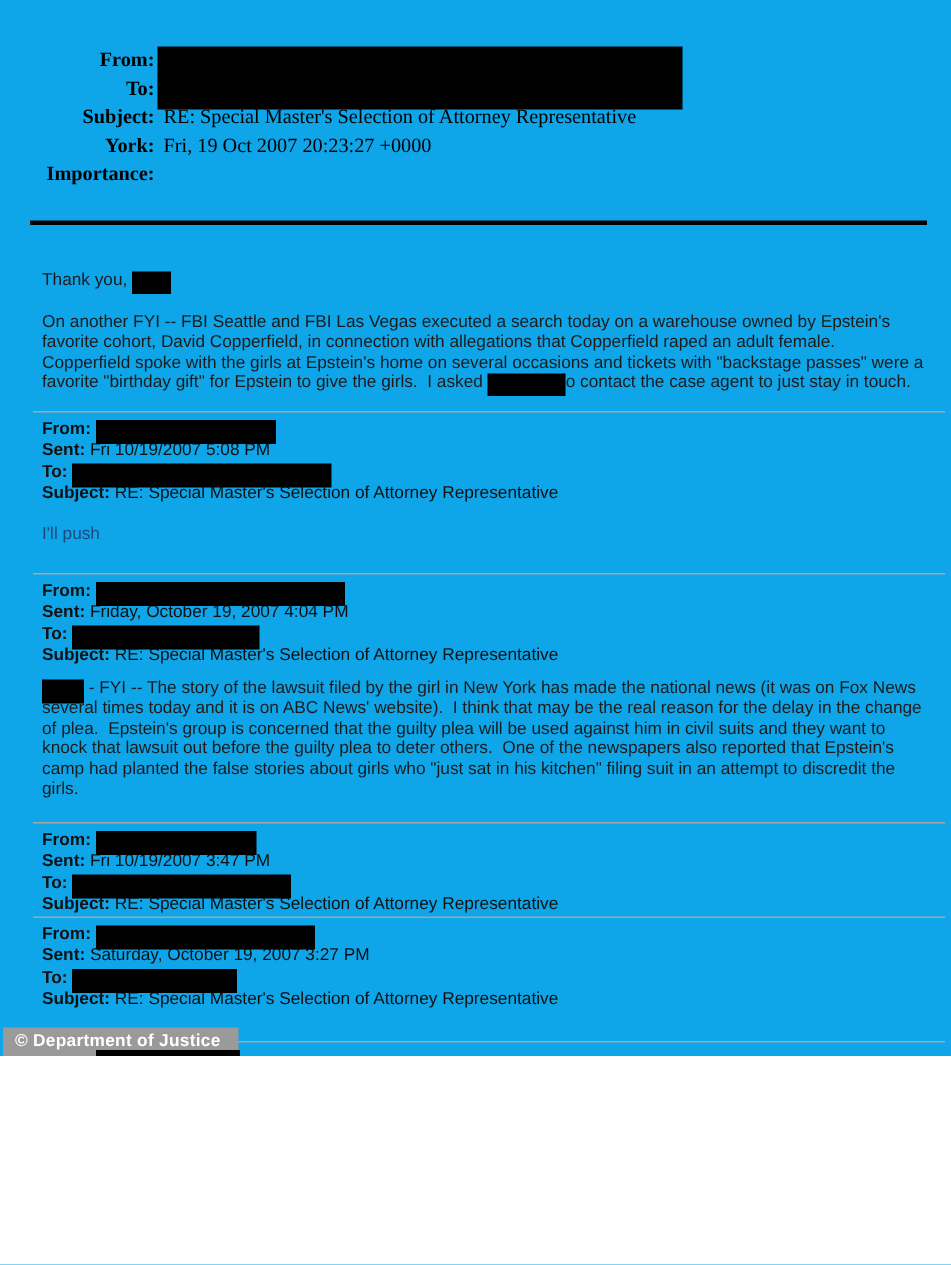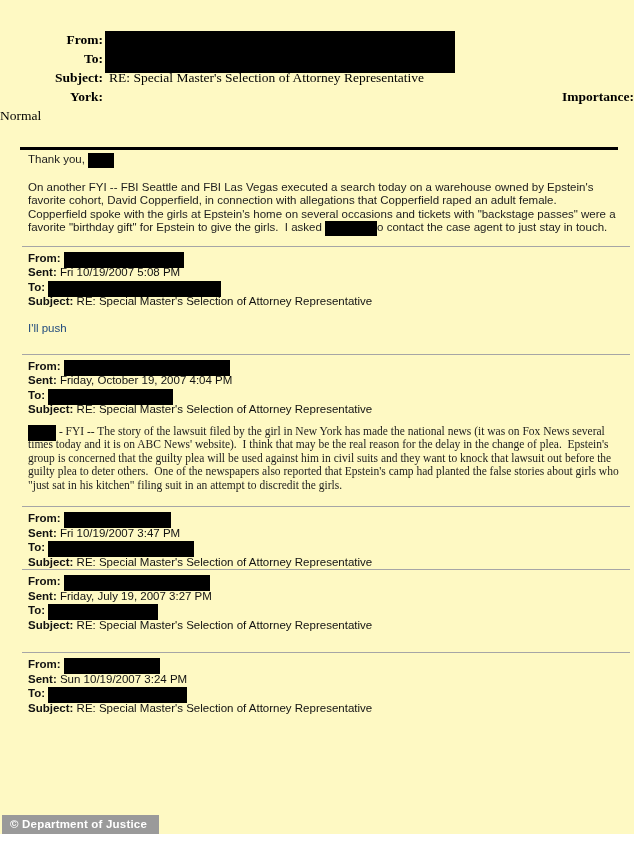--- a/index.html
+++ b/index.html
@@ -1,20 +1,20 @@
 <!DOCTYPE html>
 <html><head>
 <meta charset="utf-8">
 <style>
   * { margin:0; padding:0; box-sizing:border-box; }
   html,body { background:#ffffff; }
   .page {
     position:relative;
-    width:634px; height:834px;
-    background:#fef9c3;
+    width:634px; height:704px;
+    background:#0ea5e9;
     overflow:hidden;
     font-family:"Liberation Sans","DejaVu Sans",sans-serif;
     color:#1a1a1a;
   }
 
   
   .mail-header {
     padding-top:30px;
     display:grid;
     grid-template-columns:103px 1fr;
@@ -30,21 +30,21 @@
     width:350px; height:42px; background:#000;
   }
 
   .thick-rule {
     margin:22px 16px 0 20px;
     border-top:3px solid #000;
   }
 
   
   .body-wrap { margin:0 14px 0 28px; font-size:11.5px; line-height:13.5px; color:#1c1c1c; }
-  .greeting { margin-top:3px; }
+  .greeting { margin-top:31px; }
   .para { margin-top:14px; white-space:pre-wrap; }
   .redact {
     display:inline-block; background:#000; vertical-align:text-top;
     position:relative; z-index:2;
   }
   .redact.inline { height:15px; margin-bottom:-4px; }
 
   
   .quote {
     margin-left:22px; margin-right:4px;
@@ -52,21 +52,21 @@
     padding:4px 10px 0 6px;
   }
   .quote .hline { font-size:11.5px; line-height:14.5px; color:#111; }
   .quote .hline b { font-weight:bold; }
   .quote .redact { height:16px; margin-bottom:-5px; }
   .qbody { margin:11px 0 14px 0; font-size:11.5px; line-height:13.5px; white-space:pre-wrap; }
   .qbody.blue { color:#1f497d; line-height:17px; }
   .qbody.black { color:#1c1c1c; }
   .qbody .line2 { display:block; margin-top:13px; }
   .mt11 { margin-top:11px; } .mt17 { margin-top:17px; }
-  .mt8  { margin-top:8px;font-family:Liberation Serif, serif; }  .mt20 { margin-top:20px; }
+  .mt8  { margin-top:8px; }  .mt20 { margin-top:20px; }
 
   
   .credit-badge {
     position:absolute; left:2px; bottom:0;
     background:#9a9a9a; color:#ffffff;
     font-size:11.5px; font-weight:bold;
     padding:3px 12px 4px 8px;
     letter-spacing:0.2px;
   }
 </style>
@@ -76,22 +76,22 @@
 <div class="page">
 
   <div class="mail-header">
     <div class="lbl">From:</div>
     <div class="val"></div>
     <div class="lbl">To:</div>
     <div class="val"></div>
     <div class="lbl">Subject:</div>
     <div class="val">RE: Special Master's Selection of Attorney Representative</div>
     <div class="lbl">York:</div>
+    <div class="val">Fri, 19 Oct 2007 20:23:27 +0000</div>
     <div class="lbl">Importance:</div>
-    <div class="val">Normal</div>
   </div>
   <div class="hdr-redaction"></div>
 
   <div class="thick-rule"></div>
 
   <div class="body-wrap">
     <div class="greeting"><span>Thank you, </span><span class="redact inline" style="width:26px;"></span></div>
     <div class="para"><span>On another FYI -- FBI Seattle and FBI Las Vegas executed a search today on a warehouse owned by Epstein's favorite cohort, David Copperfield, in connection with allegations that Copperfield raped an adult female.  Copperfield spoke with the girls at Epstein's home on several occasions and tickets with "backstage passes" were a favorite "birthday gift" for Epstein to give the girls.  I asked </span><span class="redact inline" style="width:52px;"></span><span>o contact the case agent to just stay in touch.</span></div>
   </div>
 
@@ -113,21 +113,21 @@
 
   <div class="quote">
     <div class="hline"><b>From:</b> <span class="redact" style="width:107px;"></span></div>
     <div class="hline"><b>Sent:</b> <span>Fri 10/19/2007 3:47 PM</span></div>
     <div class="hline"><b>To:</b> <span class="redact" style="width:146px;"></span></div>
     <div class="hline"><b>Subject:</b> <span>RE: Special Master's Selection of Attorney Representative</span></div>
   </div>
 
   <div class="quote">
     <div class="hline"><b>From:</b> <span class="redact" style="width:146px;"></span></div>
-    <div class="hline"><b>Sent:</b> <span>Friday, July 19, 2007 3:27 PM</span></div>
+    <div class="hline"><b>Sent:</b> <span>Saturday, October 19, 2007 3:27 PM</span></div>
     <div class="hline"><b>To:</b> <span class="redact" style="width:110px;"></span></div>
     <div class="hline"><b>Subject:</b> <span>RE: Special Master's Selection of Attorney Representative</span></div>
   </div>
 
   <div class="quote mt20">
     <div class="hline"><b>From:</b> <span class="redact" style="width:96px;"></span></div>
     <div class="hline"><b>Sent:</b> <span>Sun 10/19/2007 3:24 PM</span></div>
     <div class="hline"><b>To:</b> <span class="redact" style="width:139px;"></span></div>
     <div class="hline"><b>Subject:</b> <span>RE: Special Master's Selection of Attorney Representative</span></div>
   </div>

